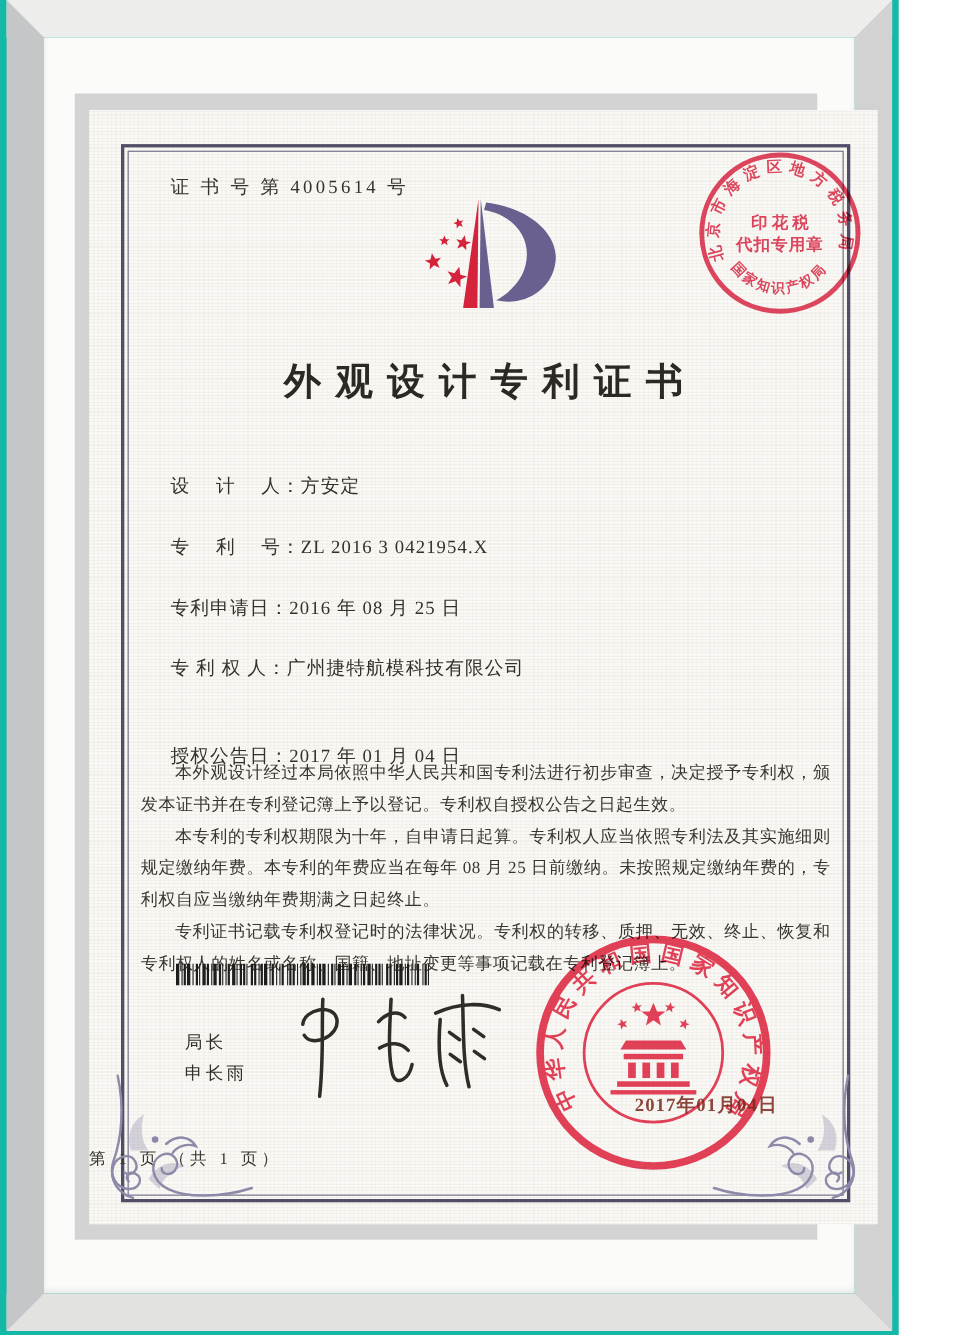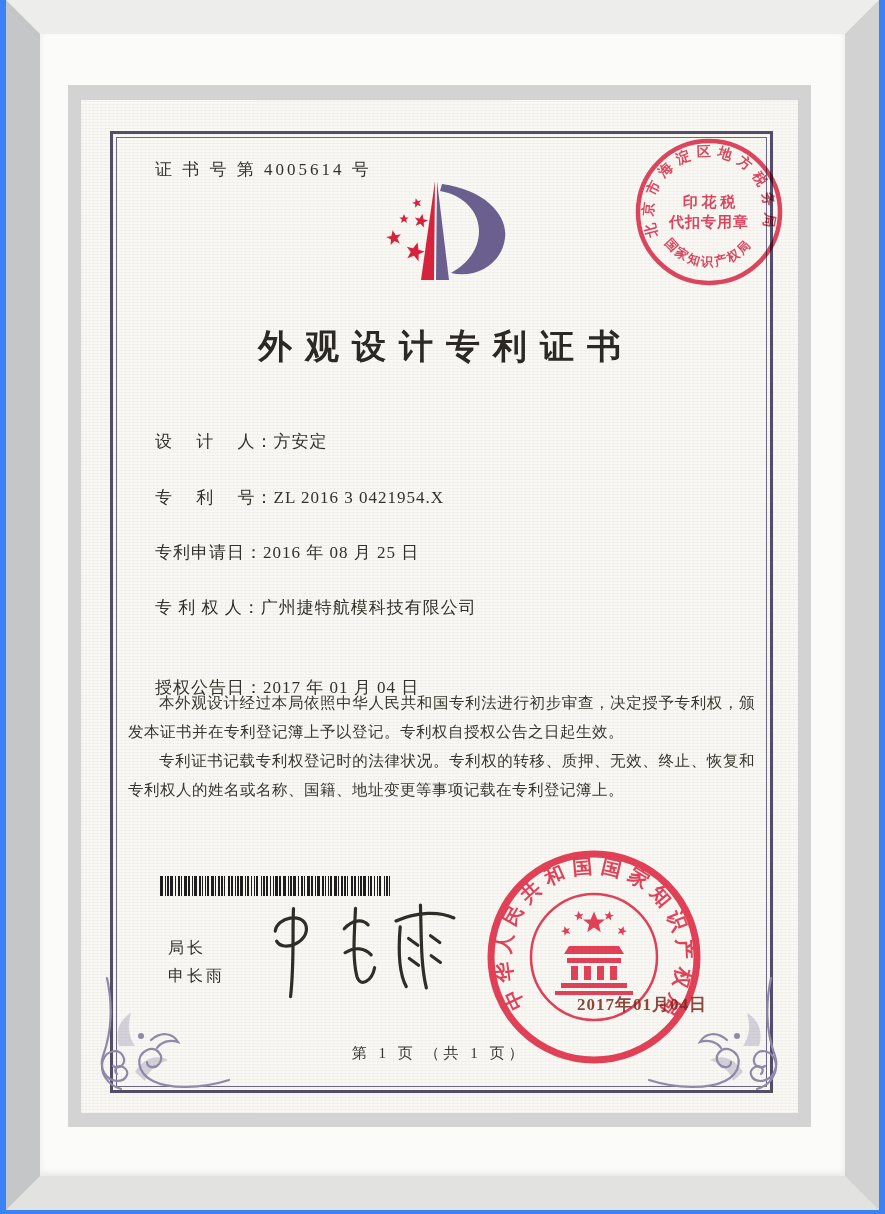--- a/index.html
+++ b/index.html
@@ -1,16 +1,16 @@
 <!DOCTYPE html>
 <html><head>
 <meta charset="utf-8">
 <style>
   html,body{margin:0;padding:0;background:#fff;}
-  .photo{position:relative;width:885px;height:1214px;background:#3b82f6;overflow:hidden;
+  .photo{position:relative;width:817px;height:1214px;background:#14b8a6;overflow:hidden;
          font-family:"Liberation Serif","DejaVu Serif",serif;color:#2e2b26;}
   
   .bevel{position:absolute;left:6px;top:0;right:6px;bottom:4px;
          border:34px solid;border-color:#ededec #d2d2d3 #e2e2e1 #c5c6c8;}
   .frame-face{position:absolute;left:40px;top:34px;right:40px;bottom:38px;background:#fbfbfa;
          box-shadow:inset 0 -3px 6px rgba(0,0,0,.08);}
   .mat-gray{position:absolute;left:68px;top:85px;right:74px;bottom:87px;background:#d3d3d4;}
   
   .paper{position:absolute;left:81px;top:100px;width:717px;height:1013px;background:#f9f8f4;
          background-image:repeating-linear-gradient(0deg,rgba(120,110,100,.05) 0 1px,transparent 1px 3px),
@@ -28,21 +28,21 @@
   .paras p{margin:0;text-indent:2em;}
   .barcode{left:79px;top:776px;width:230px;height:20px;}
   .director{left:87px;font-size:16px;letter-spacing:3px;color:#33302b;
             font-family:"Liberation Sans","DejaVu Sans",sans-serif;}
   .signature{left:178px;top:798px;width:215px;height:105px;transform:rotate(-2deg);}
   .seal{mix-blend-mode:multiply;opacity:.93;}
   .tax-seal{left:548px;top:32px;width:160px;height:160px;z-index:6;}
   .office-seal{left:402px;top:746px;width:222px;height:222px;z-index:5;}
   .seal-date{left:446px;top:893px;width:230px;text-align:center;font-size:17px;letter-spacing:1px;
              color:#79281c;z-index:7;font-weight:bold;opacity:.85;}
-  .footer{left:0;top:944px;width:100%;text-align:center;font-size:15px;letter-spacing:4px;color:#3a362f;}
+  .footer{left:0;top:944px;width:100%;font-size:15px;letter-spacing:4px;color:#3a362f;}
   .flourish{width:142px;height:120px;z-index:4;}
   .fl-left{left:10px;top:876px;}
   .fl-right{left:564px;top:876px;transform:scaleX(-1);}
 </style>
 </head>
 <body>
 
 <div class="photo">
   <div class="bevel"></div>
   <div class="frame-face"></div>
@@ -72,20 +72,21 @@
     <div class="abs title">外观设计专利证书</div>
 
     <div class="abs field" style="top:330px"><span>设　 计　 人：</span><span>方安定</span></div>
     <div class="abs field" style="top:386px"><span>专　 利　 号：</span><span>ZL 2016 3 0421954.X</span></div>
     <div class="abs field" style="top:441px"><span>专利申请日：</span><span>2016 年 08 月 25 日</span></div>
     <div class="abs field" style="top:496px"><span>专 利 权 人：</span><span>广州捷特航模科技有限公司</span></div>
     <div class="abs field" style="top:576px"><span>授权公告日：</span><span>2017 年 01 月 04 日</span></div>
 
     <div class="abs paras">
       <p>本外观设计经过本局依照中华人民共和国专利法进行初步审查，决定授予专利权，颁发本证书并在专利登记簿上予以登记。专利权自授权公告之日起生效。</p>
+      <p>本专利的专利权期限为十年，自申请日起算。专利权人应当依照专利法及其实施细则规定缴纳年费。本专利的年费应当在每年 08 月 25 日前缴纳。未按照规定缴纳年费的，专利权自应当缴纳年费期满之日起终止。</p>
       <p>专利证书记载专利权登记时的法律状况。专利权的转移、质押、无效、终止、恢复和专利权人的姓名或名称、国籍、地址变更等事项记载在专利登记簿上。</p>
     </div>
 
     <svg class="abs barcode" viewBox="0 0 230 20" preserveAspectRatio="none">
       <line x1="0" y1="10" x2="230" y2="10" stroke="#1d1d1d" stroke-width="20" stroke-dasharray="3 2 1 1 2 1 3 2 1 2 2 1 1 2 3 1 2 2 1 1 3 2 2 1 1 2 1 1 2 2 3 1 1 2 2 1 2 1 1 3 2 1 2 2 1 1 2 1 3 2 1 1 2 2 1 2 1 1 2 3 1 1 2 1 2 2 1 2 1 1 3 1 2 2"></line>
     </svg>
 
     <div class="abs director" style="top:838px">局长</div>
     <div class="abs director" style="top:866px">申长雨</div>
 

